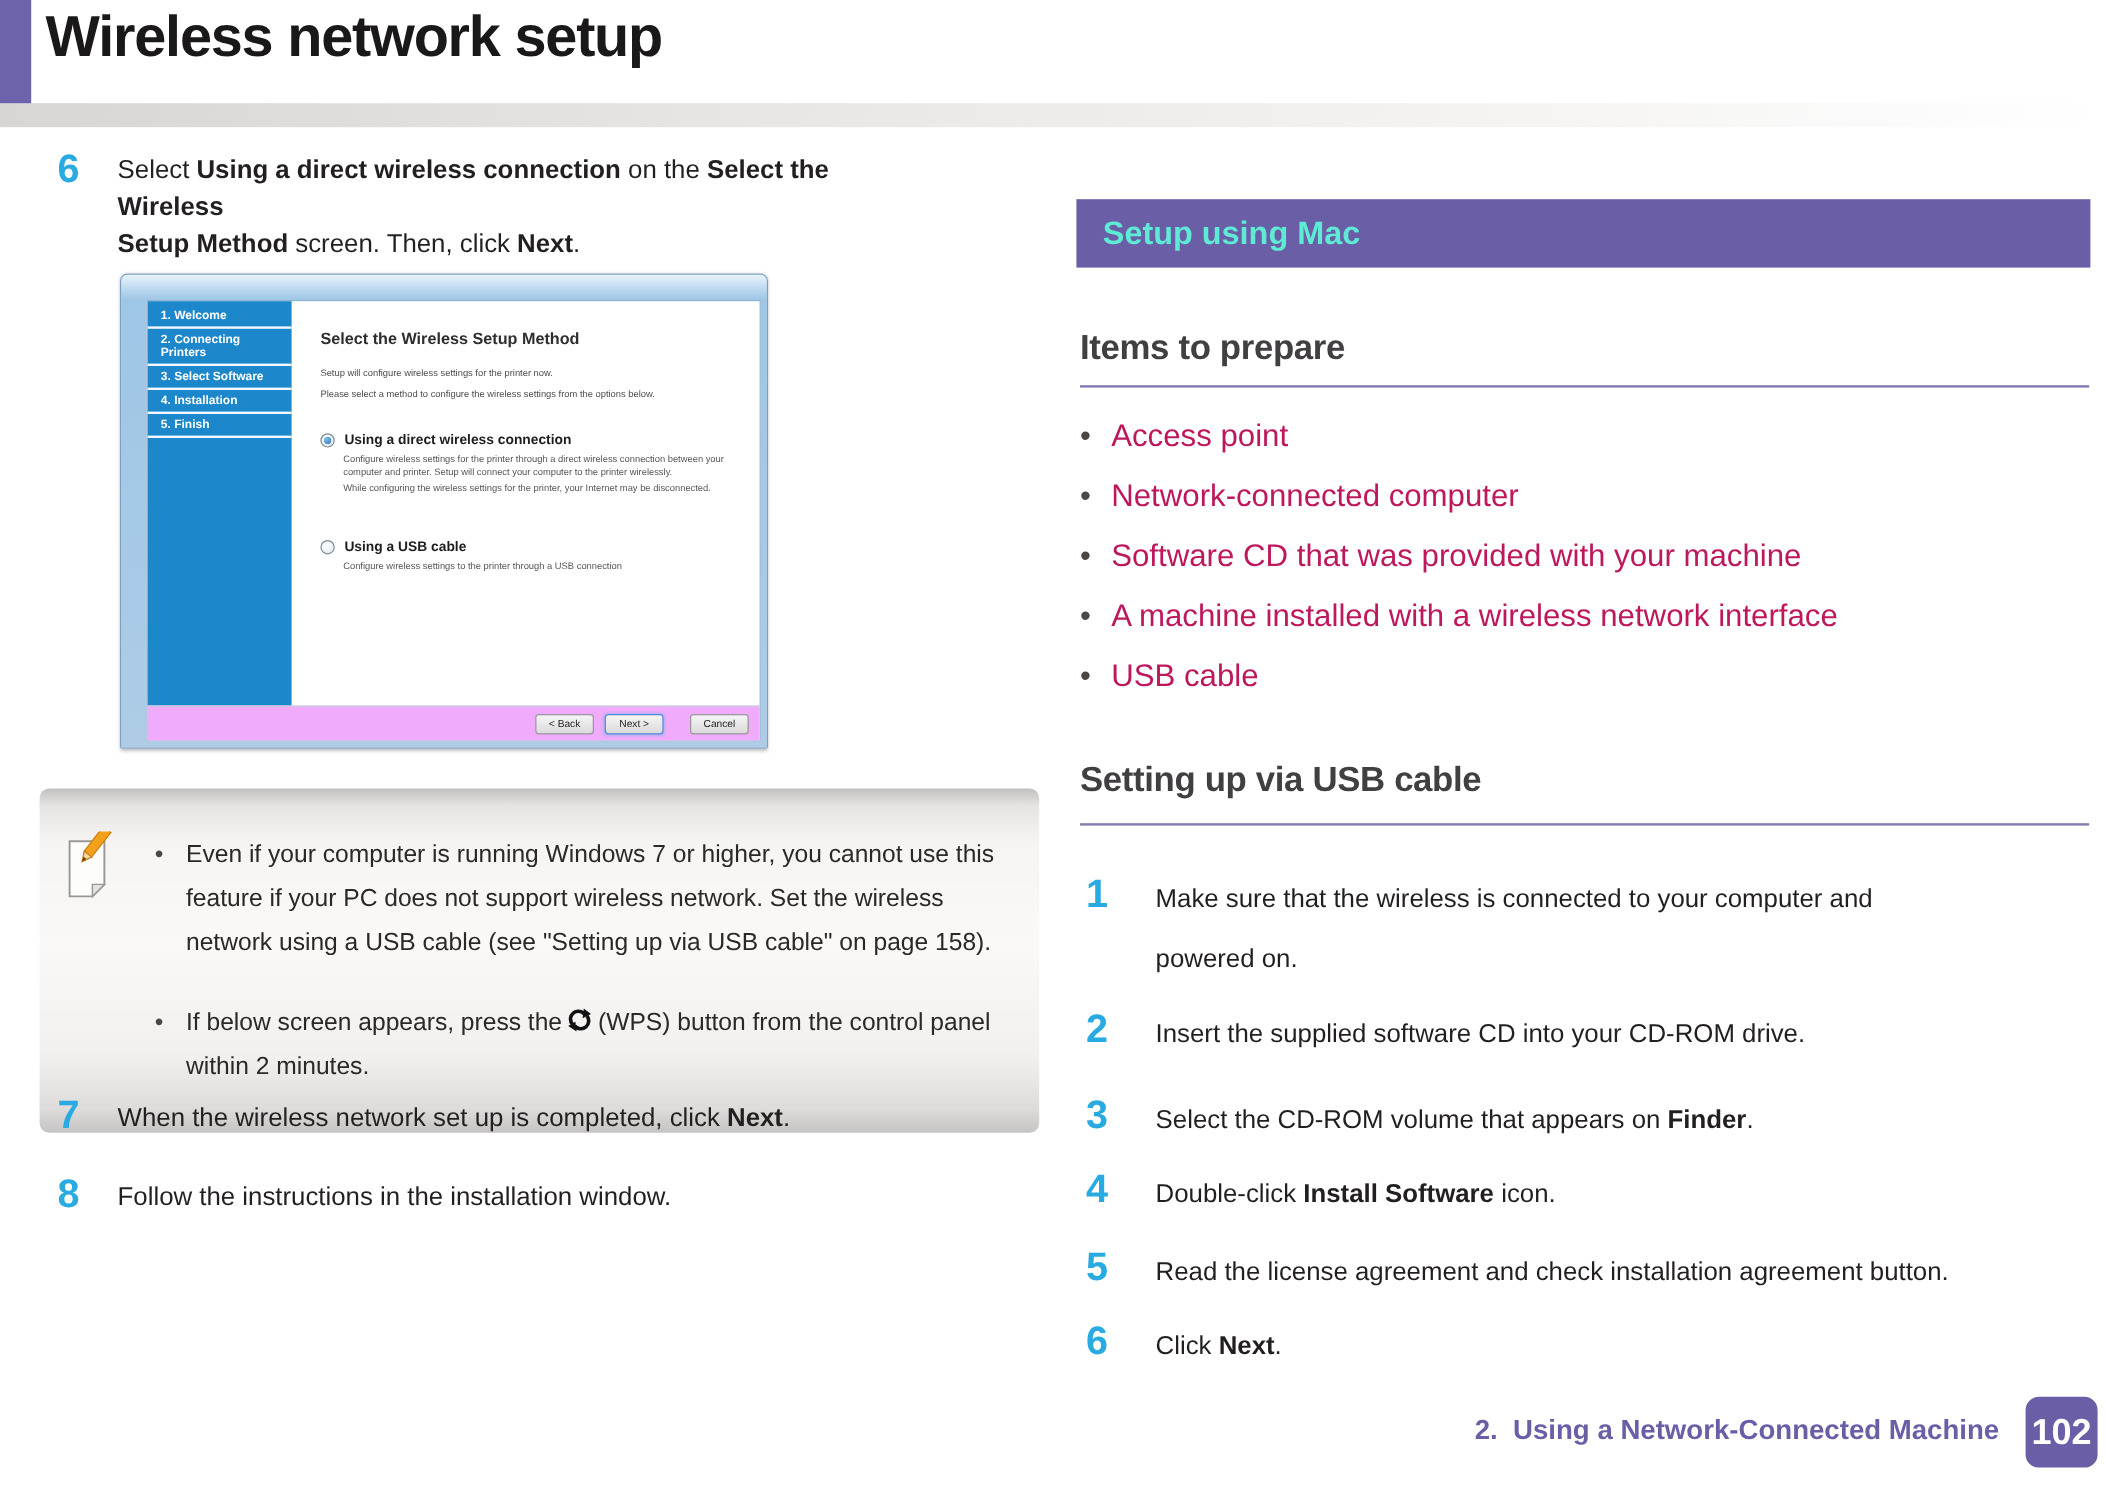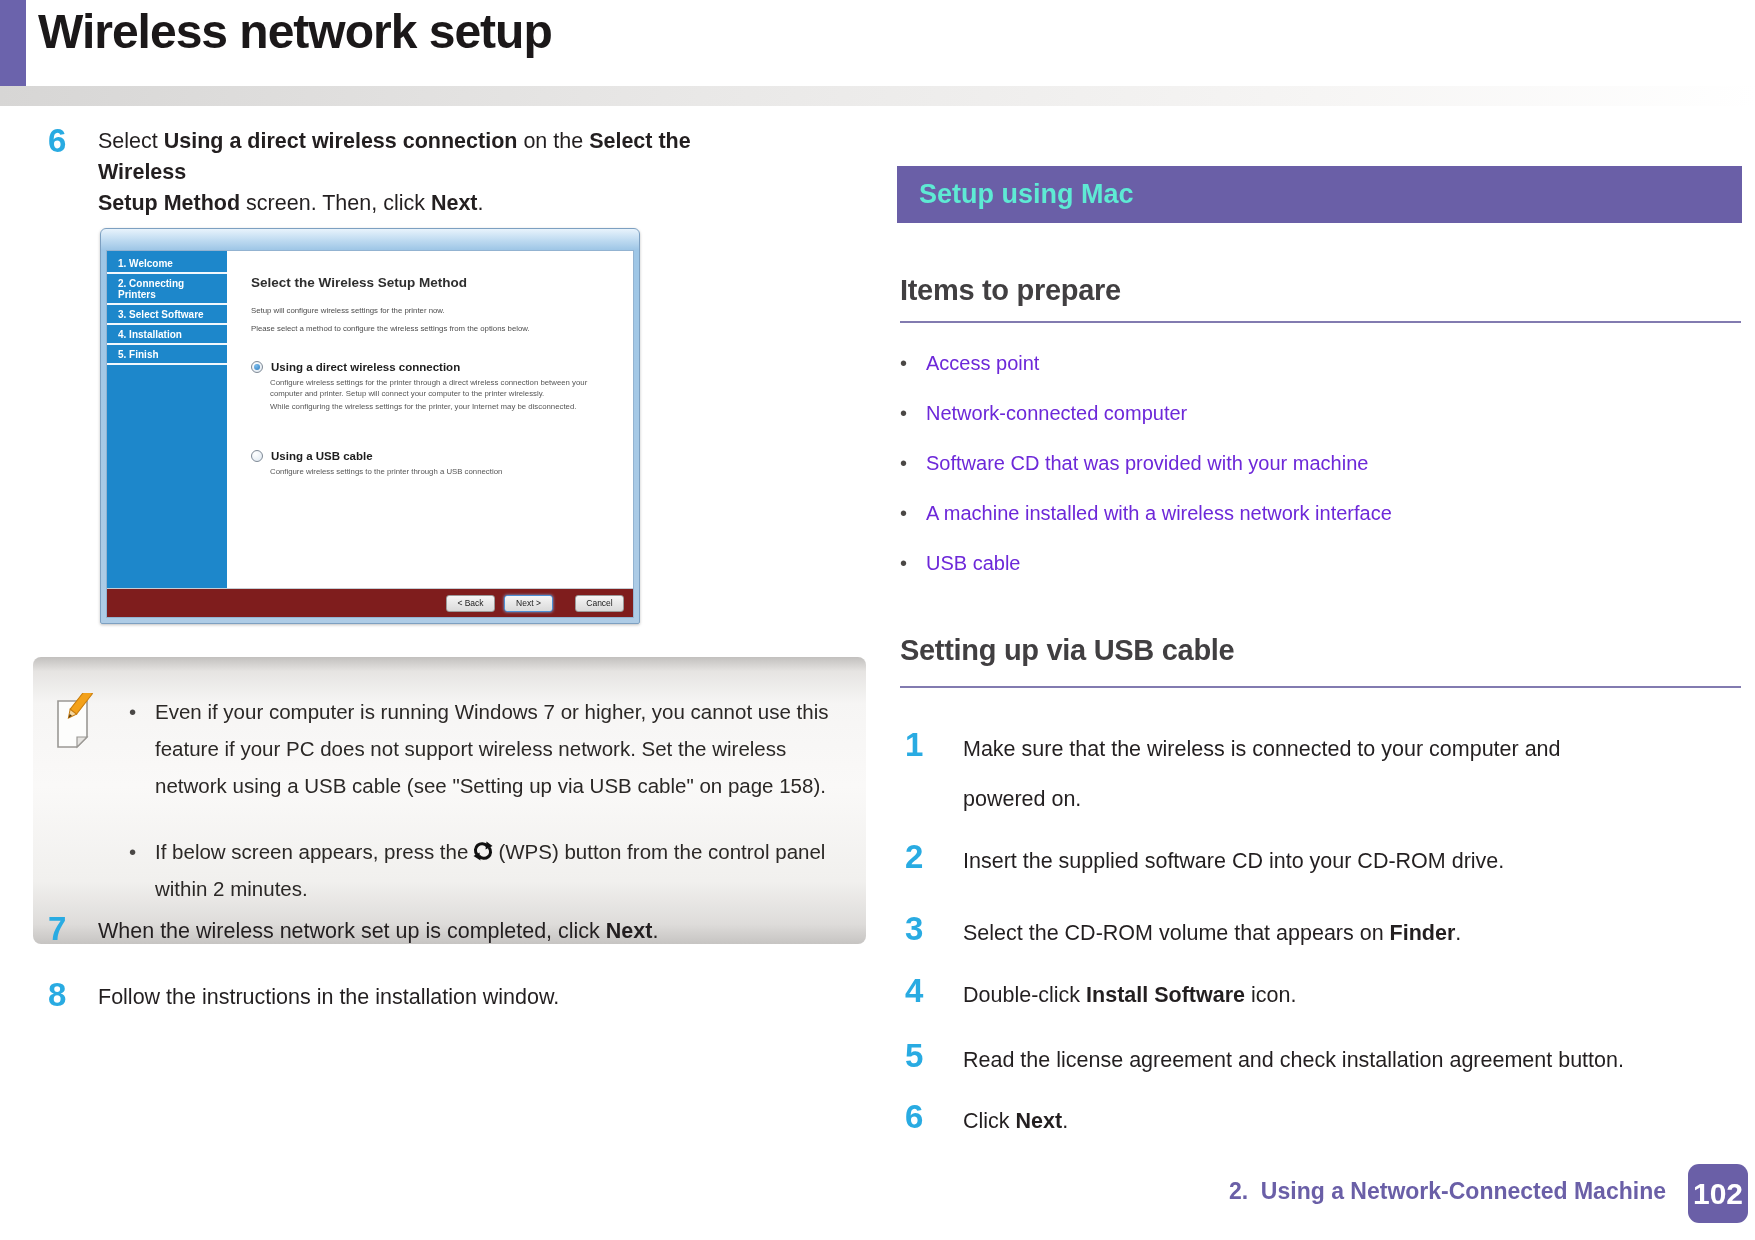--- a/index.html
+++ b/index.html
@@ -17,39 +17,39 @@
   
   .stepnum{position:absolute;font-size:33px;font-weight:bold;color:#29abe2;line-height:1;}
   .steptext{position:absolute;font-size:21.5px;line-height:31px;color:#231f20;}
 
   
   .wiz{position:absolute;left:100px;top:228px;width:540px;height:396px;box-sizing:border-box;
        border:1px solid #7da0c1;border-radius:6px 6px 2px 2px;
        background:linear-gradient(180deg,#e8f3fc 0%,#bcd9f0 12px,#9ec6e6 21px,#aecce6 100%);
        padding:21px 5px 5px 5px;box-shadow:0 1px 3px rgba(0,0,0,.25);}
   .wiz-inner{background:#fff;height:100%;display:flex;flex-direction:column;
-             border:1px solid #93b3d1;box-sizing:border-box;}
+             border:1px solid #93b3d1;box-sizing:border-box;margin-left:16px;}
   .wiz-row{flex:1;display:flex;min-height:0;}
   .wiz-side{width:120px;background:#1d87cb;padding-top:3px;box-sizing:border-box;}
   .wiz-side .item{padding:4px 4px 3px 11px;border-bottom:2px solid #f2f8fd;
                   font-size:10px;font-weight:bold;color:#fff;}
   .wiz-content{flex:1;padding:24px 12px 0 24px;}
   .wiz-title{font-size:13.5px;font-weight:bold;color:#2e2e2e;margin:0 0 16px 0;}
   .wiz-p{font-size:7.8px;color:#4c4c4c;margin:0 0 9px 0;}
   .opt{margin-top:28px;}
   .opt2{margin-top:38px;}
   .optrow{display:flex;align-items:center;cursor:default;}
   .radio{width:10px;height:10px;border-radius:50%;border:1px solid #7f8a96;flex:0 0 auto;
          background:radial-gradient(circle at 35% 30%,#ffffff,#dde7f0);display:inline-block;
          position:relative;margin-right:8px;}
   .radio.sel::after{content:'';position:absolute;left:2px;top:2px;right:2px;bottom:2px;
          background:radial-gradient(circle at 35% 30%,#7bbcec,#2f7ec0);border-radius:50%;}
   .optlabel{font-size:11.5px;font-weight:bold;color:#1d1d1d;}
   .optdesc{font-size:7.8px;color:#555;line-height:1.45;margin:4px 0 0 19px;width:330px;}
-  .wiz-btnbar{height:28px;border-top:1px solid #c6cdd4;background:#7f1d1d;display:flex;
+  .wiz-btnbar{height:28px;border-top:1px solid #c6cdd4;background:#f0abfc;display:flex;
               align-items:center;justify-content:flex-end;padding:0 9px;gap:9px;}
   .wbtn{width:49px;height:17px;font-size:8.5px;font-family:"Liberation Sans",sans-serif;
         background:linear-gradient(180deg,#f6f6f6,#e9e9e9 45%,#dadada);color:#222;
         border:1px solid #9b9b9b;border-radius:3px;line-height:15px;text-align:center;box-sizing:border-box;}
   .wbtn.next{border:1px solid #4d90d5;box-shadow:0 0 3px #7ab2e8;}
   .wbtn.cancel{margin-left:13px;}
 
   
   .note{position:absolute;left:33px;top:657px;width:833px;height:287px;border-radius:8px;
         background:linear-gradient(180deg,#c2c0be 0%,#e6e4e2 5%,#f6f5f4 16%,#faf9f8 45%,
@@ -62,21 +62,21 @@
   .wps-svg{display:inline-block;vertical-align:-3px;margin:0 4px;}
 
   
   .banner{position:absolute;left:897px;top:166px;width:845px;height:57px;background:#6a5fa7;
           color:#5eead4;font-size:27px;font-weight:bold;line-height:57px;padding-left:22px;
           box-sizing:border-box;}
   .sec-h{position:absolute;left:900px;font-size:29px;font-weight:bold;color:#413f41;
          letter-spacing:-0.3px;}
   .sec-rule{position:absolute;left:900px;width:841px;height:2px;background:#827bb0;}
   .prep{list-style:none;margin:0;padding:0;position:absolute;left:900px;top:338px;width:800px;}
-  .prep li{position:relative;padding-left:26px;font-size:20px;line-height:50px;color:#6d28d9;}
+  .prep li{position:relative;padding-left:26px;font-size:26px;line-height:50px;color:#be185d;}
   .prep li::before{content:'•';position:absolute;left:0;color:#4a4745;}
   .rstep-text{position:absolute;left:963px;font-size:21.5px;line-height:50px;color:#231f20;width:780px;}
   .rstep-num{position:absolute;left:905px;font-size:33px;font-weight:bold;color:#29abe2;line-height:1;}
 
   
   .footer-chapter{position:absolute;right:89px;top:1178px;font-size:23px;font-weight:bold;
                   color:#6a5fa7;white-space:pre;}
   .page-badge{position:absolute;left:1688px;top:1164px;width:60px;height:59px;background:#6a5fa7;
               border-radius:11px;color:#fff;font-size:30px;font-weight:bold;display:flex;
               align-items:center;justify-content:center;}

